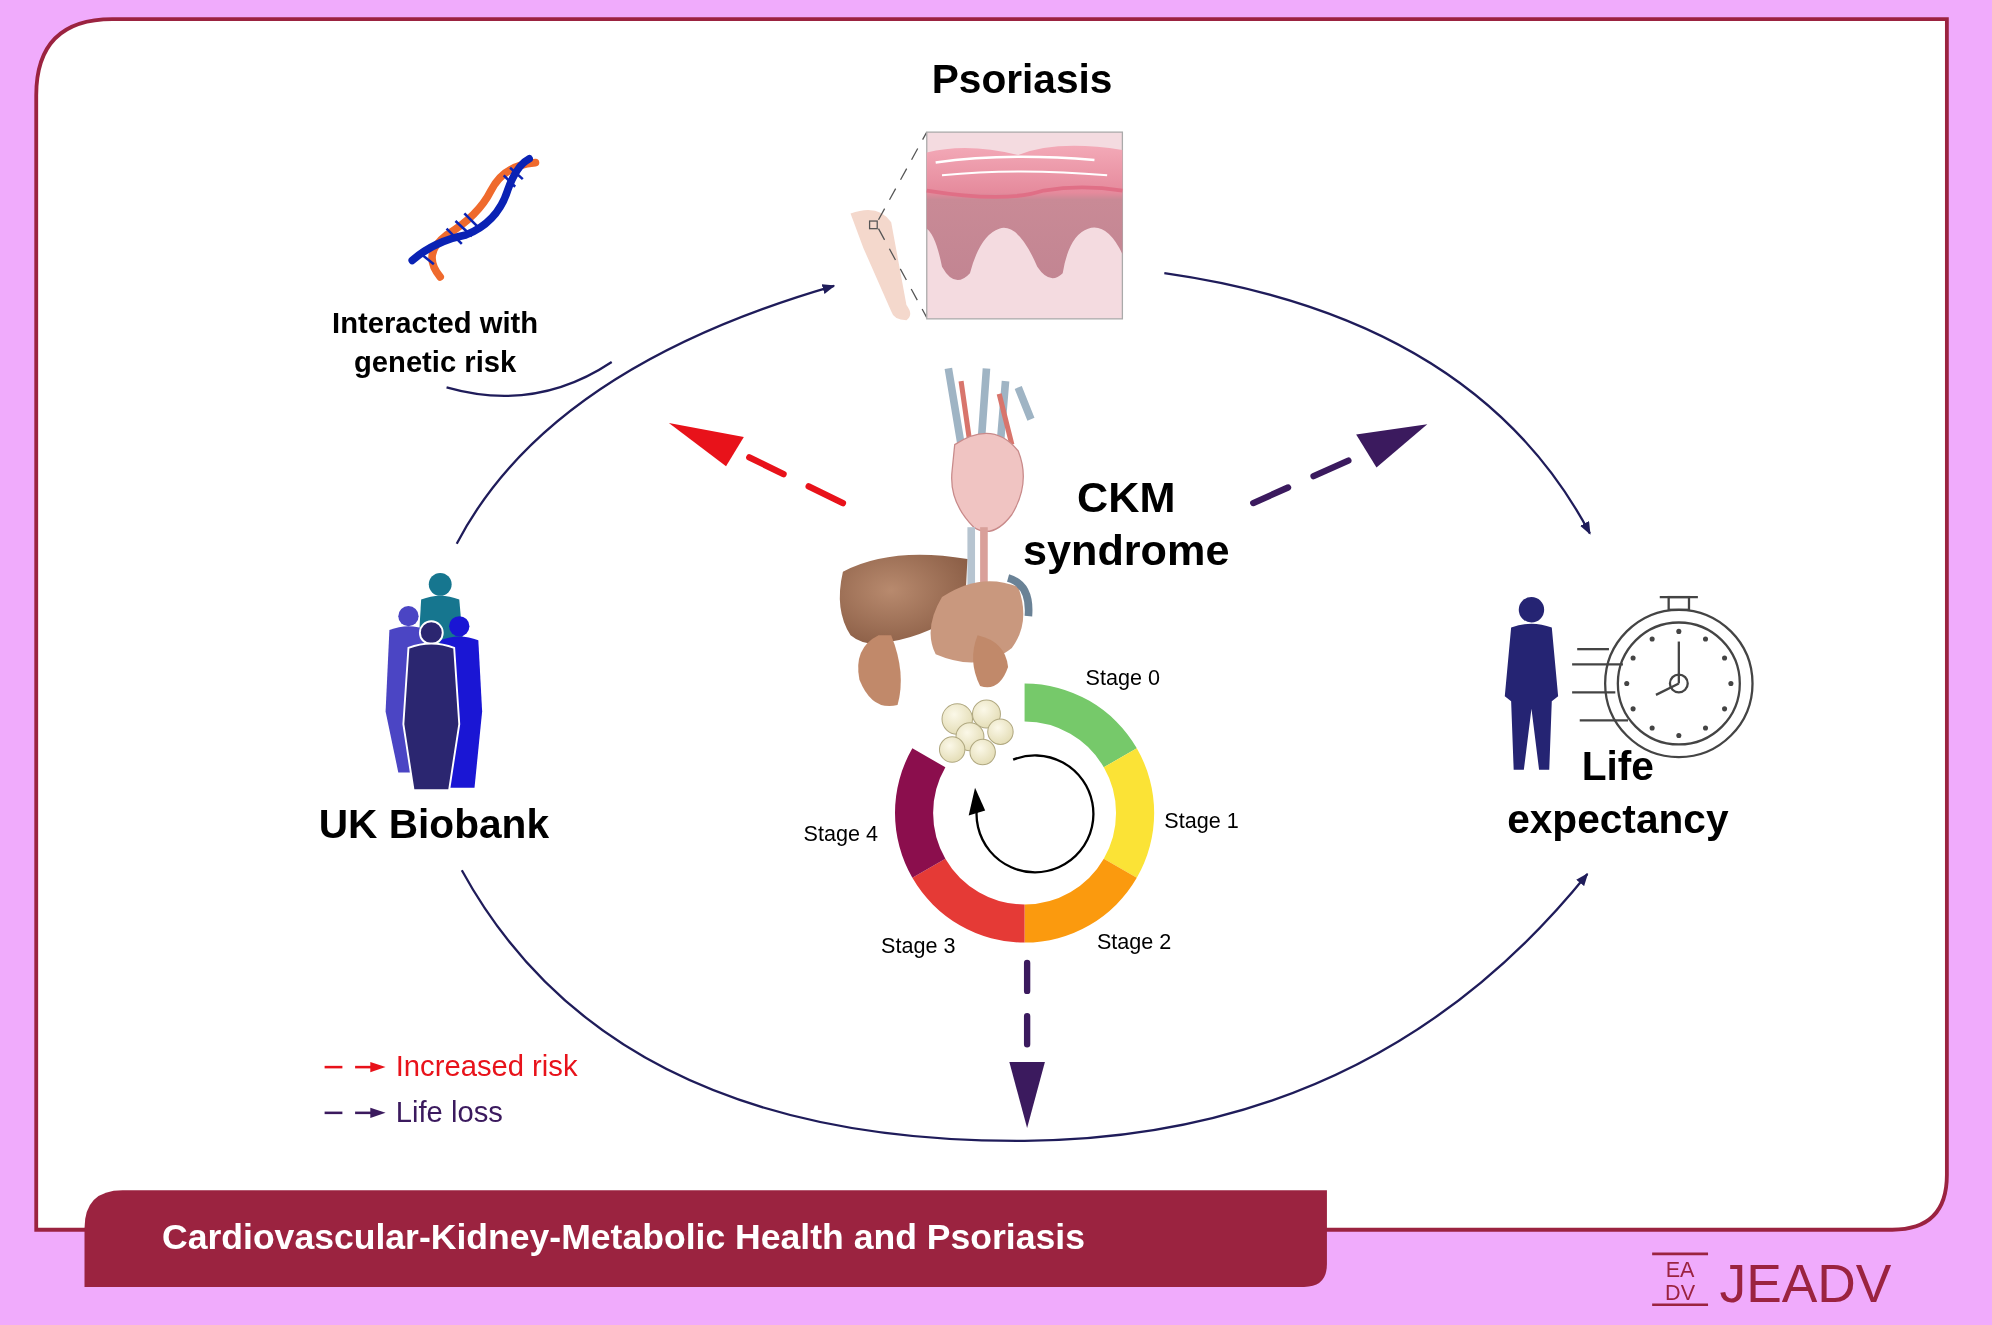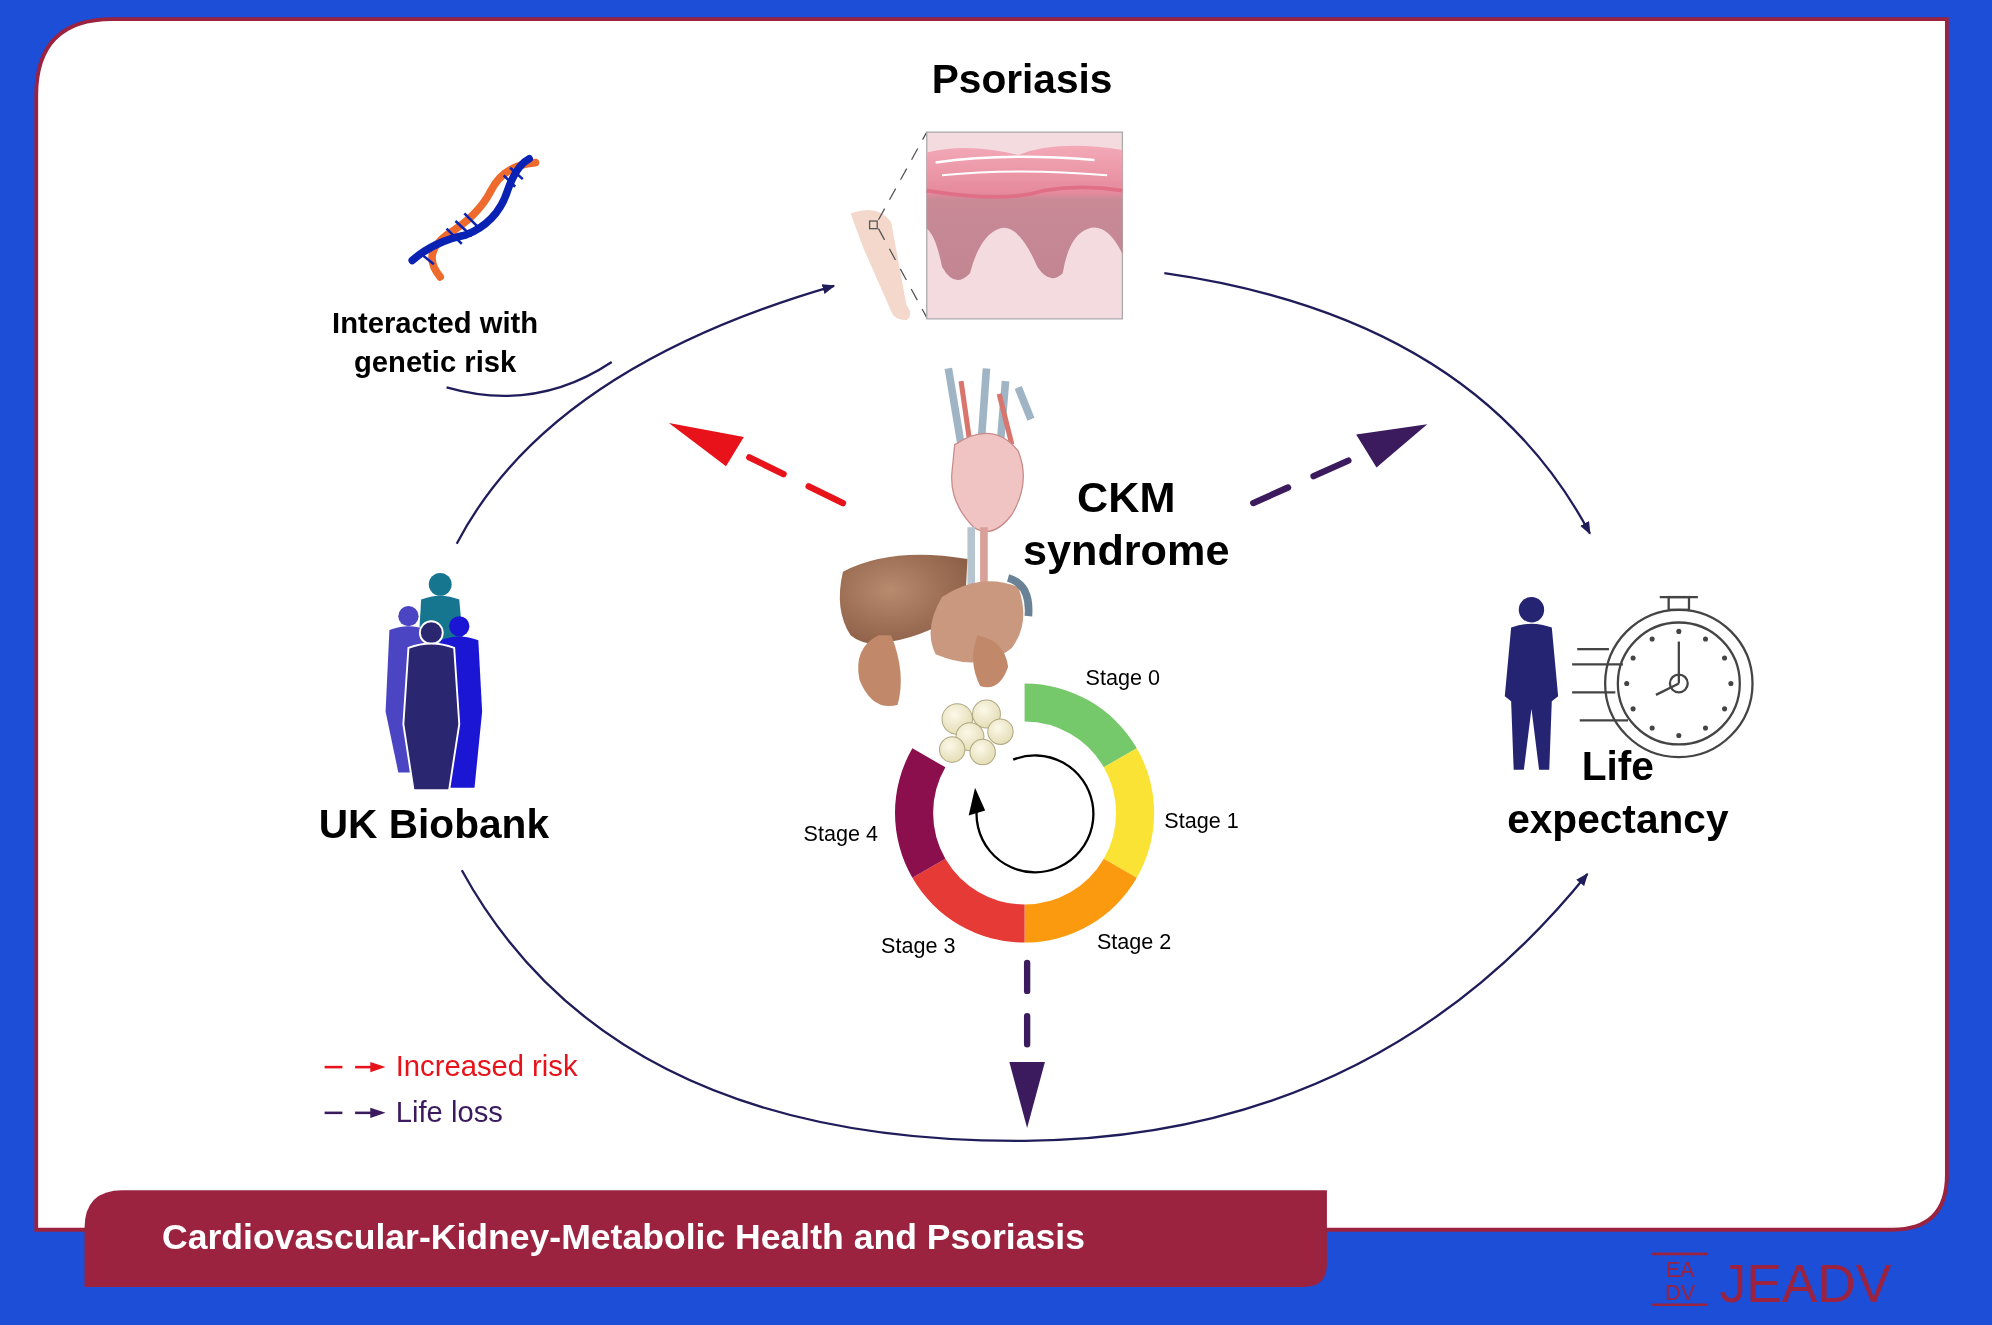--- a/index.html
+++ b/index.html
@@ -1,16 +1,16 @@
 <!DOCTYPE html>
 <html><head>
 <meta charset="utf-8">
 <style>
   html,body{margin:0;padding:0;background:#f7e8ea;}
-  #stage{position:relative;width:1992px;height:1325px;overflow:hidden;background:#1d4ed8;}
+  #stage{position:relative;width:1992px;height:1325px;overflow:hidden;background:#f0abfc;}
   svg{position:absolute;left:0;top:0;width:1992px;height:1325px;}
   .t-bold{font-family:"Liberation Sans",sans-serif;font-weight:bold;fill:#000;}
   .t-reg{font-family:"Liberation Sans",sans-serif;fill:#000;}
   .t-banner{font-family:"Liberation Sans",sans-serif;font-weight:bold;fill:#ffffff;}
   .t-logo{font-family:"Liberation Sans",sans-serif;fill:#9b2340;}
 </style>
 </head>
 <body>
 
 <div id="stage">

